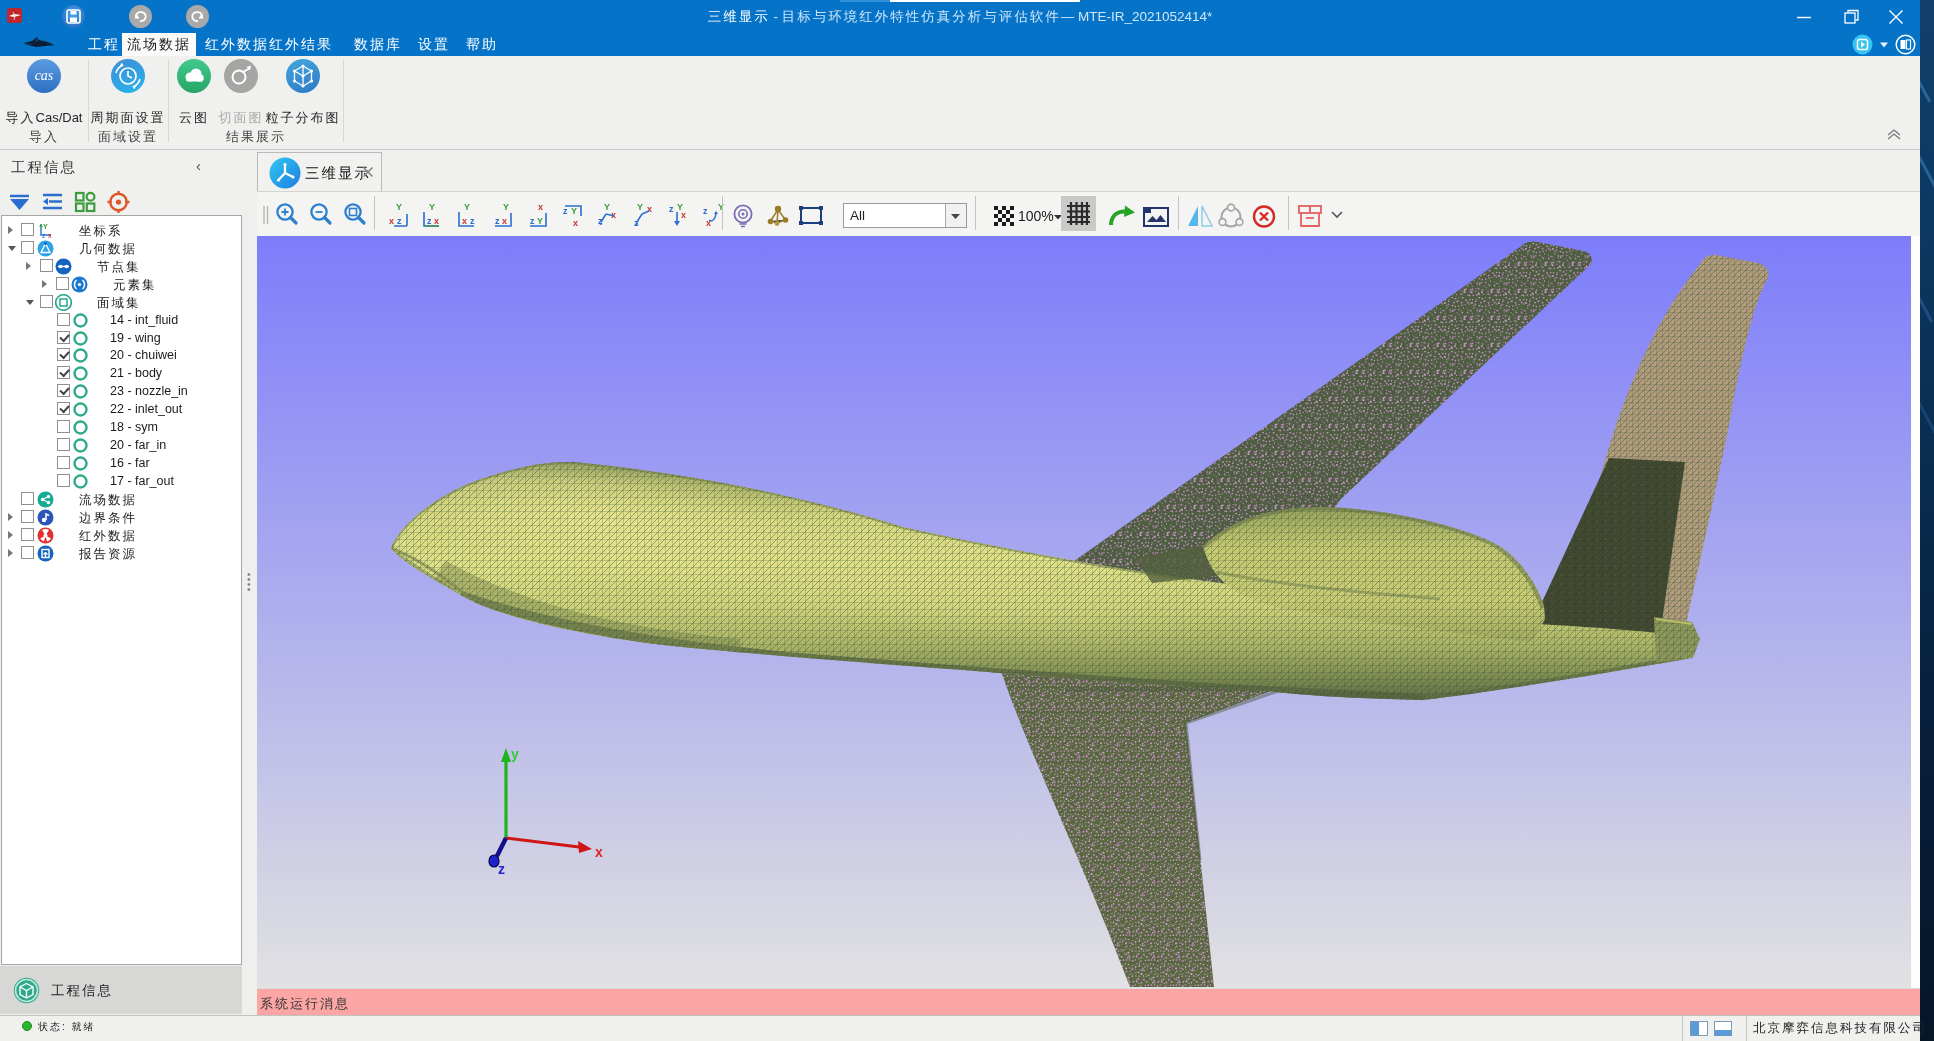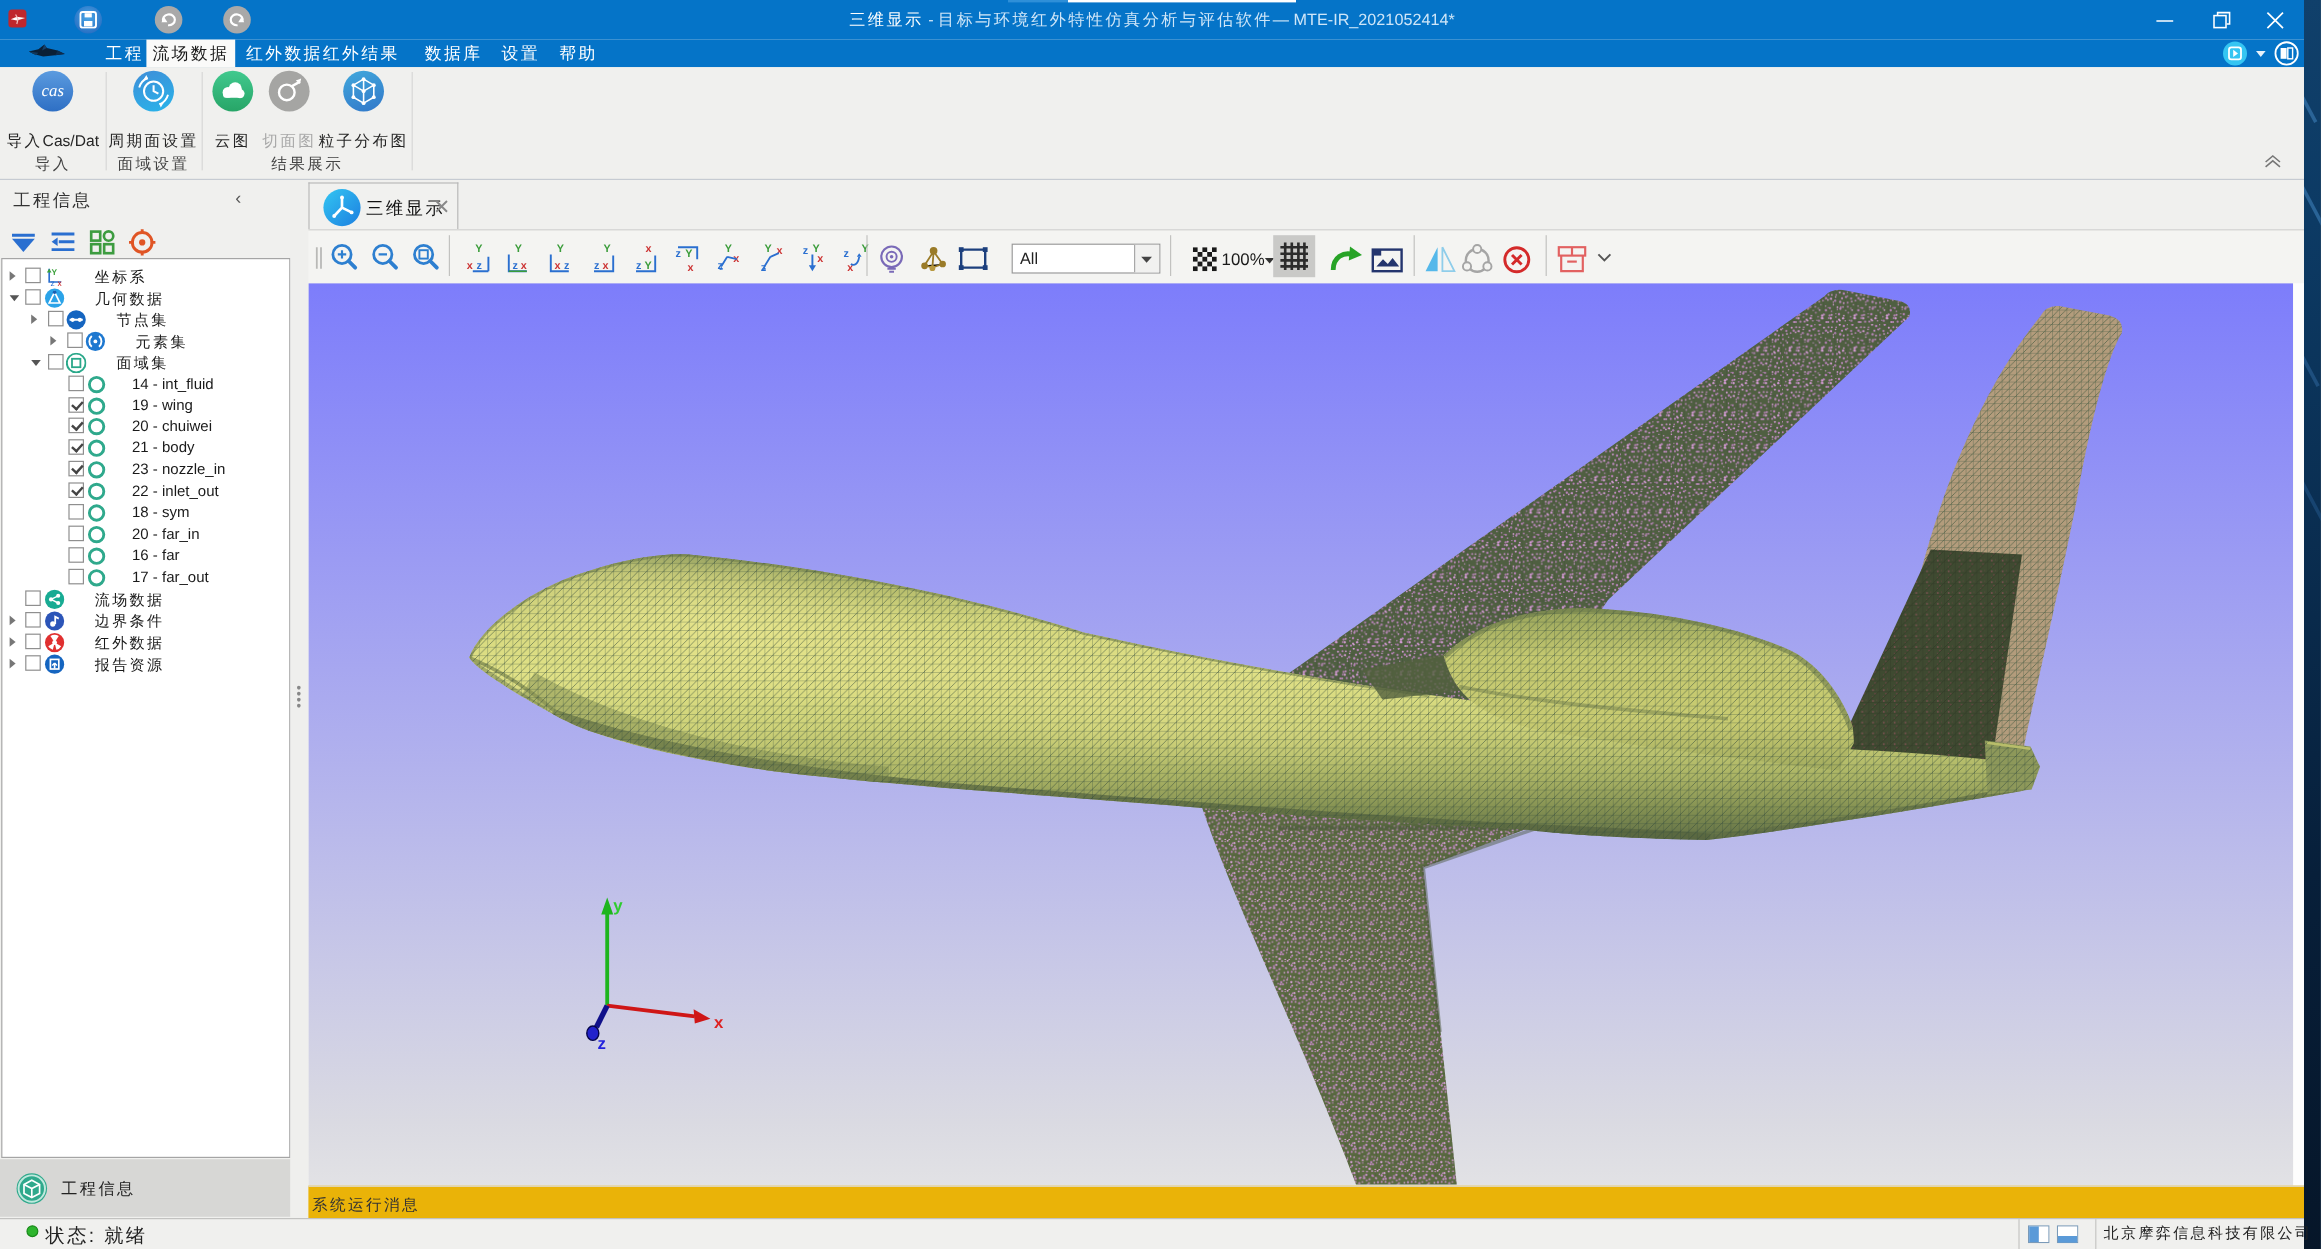--- a/index.html
+++ b/index.html
@@ -55,25 +55,25 @@
 #tabbar{left:257px;top:150px;width:1663px;height:41px;background:#f0f0ee}
 #dtab{left:257px;top:152px;width:125px;height:39px;background:#f1f1ef;border:1px solid #b9b9b9;border-bottom:none}
 #dtab .t{position:absolute;left:47px;top:11px;font-size:14.5px;color:#111}
 
 #toolbar{left:257px;top:191px;width:1663px;height:45px;background:#f4f4f2;border-top:1px solid #d2d2d0}
 .tbsep{position:absolute;top:5px;width:1px;height:34px;background:#c2c2c0}
 
 #vp{left:257px;top:236px;width:1654px;height:752px}
 #vpright{left:1911px;top:236px;width:9px;height:779px;background:#fdfdfd}
 
-#msgbar{left:257px;top:988px;width:1663px;height:27px;background:#eab308;border-top:1px solid #ddd}
+#msgbar{left:257px;top:988px;width:1663px;height:27px;background:#fca5a5;border-top:1px solid #ddd}
 #msgbar span{position:absolute;left:3px;top:6px;font-size:13px;color:#333}
 #statusbar{left:0;top:1015px;width:1920px;height:26px;background:#f0f0ee;border-top:1px solid #c2c2c0}
 #stdot{left:22px;top:1021px;width:10px;height:10px;border-radius:50%;background:#2db52d;border:1px solid #1a8a1a}
-#sttext{left:38px;top:1020px;font-size:16px;color:#222}
+#sttext{left:38px;top:1020px;font-size:10px;color:#222}
 #stco{left:1753px;top:1020px;font-size:12.5px;color:#222}
 .stsep{position:absolute;top:1016px;width:1px;height:25px;background:#c6c6c4}
 </style></head>
 <body>
 <div class="abs" id="desk">
 <div class="st" style="left:-18px;top:80px"></div>
     <div class="st" style="left:-10px;top:170px"></div>
 <div class="st" style="left:-16px;top:300px;background:rgba(60,120,180,.4)"></div>
     <div class="st" style="left:-8px;top:420px;background:rgba(50,110,170,.35)"></div>
 </div>

